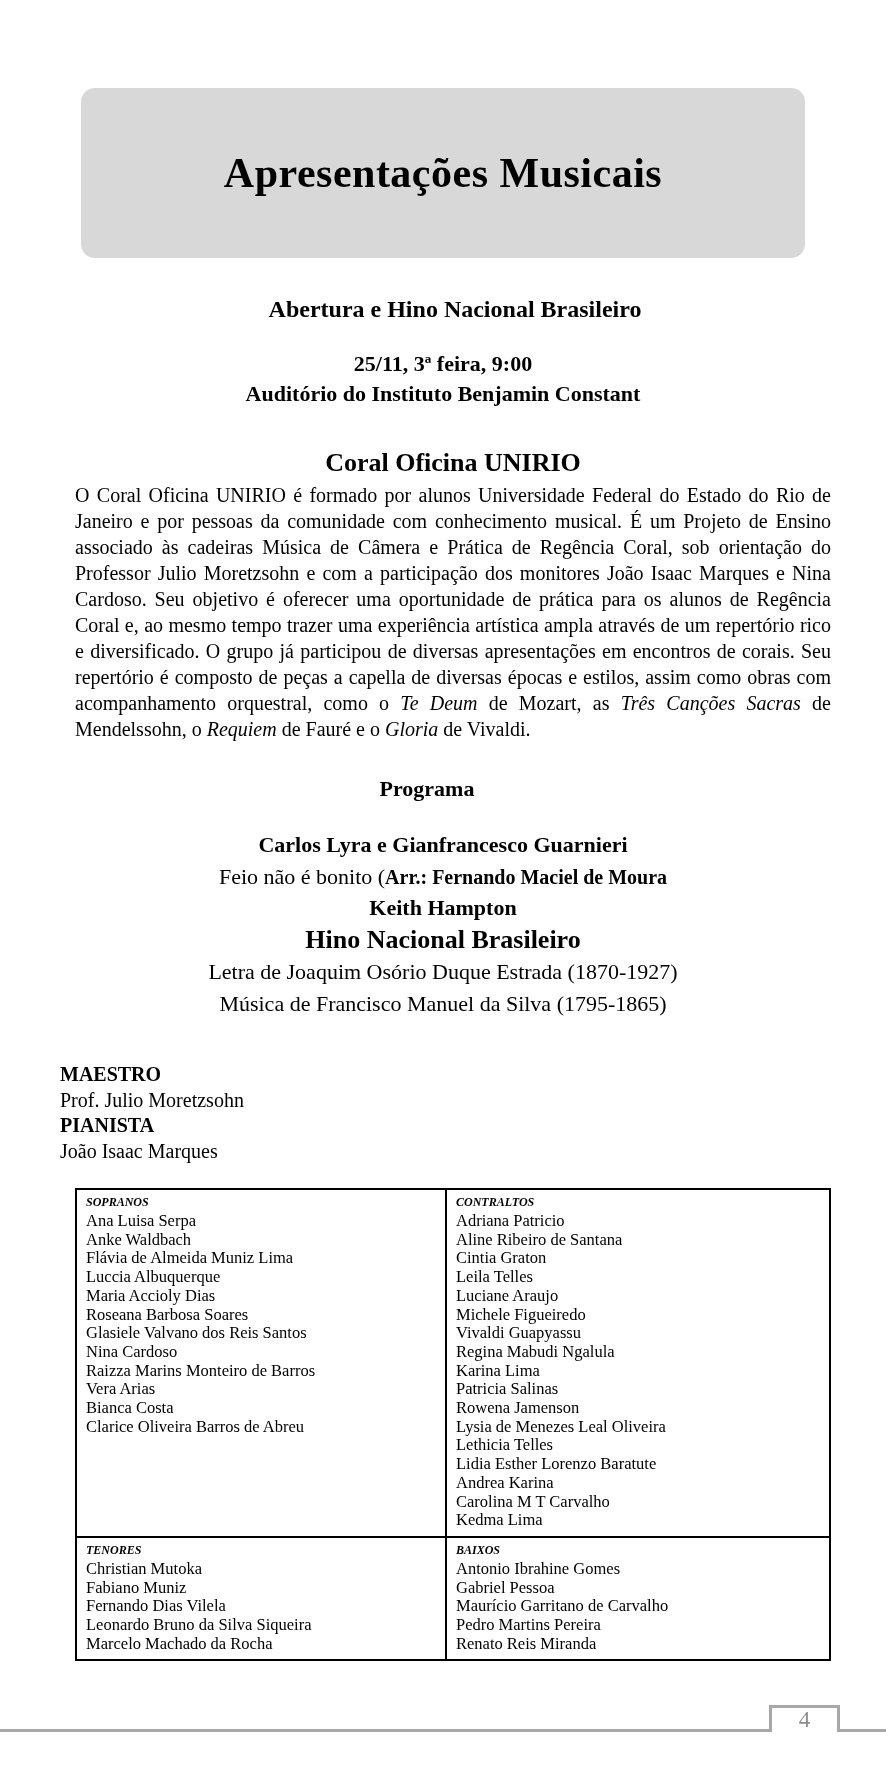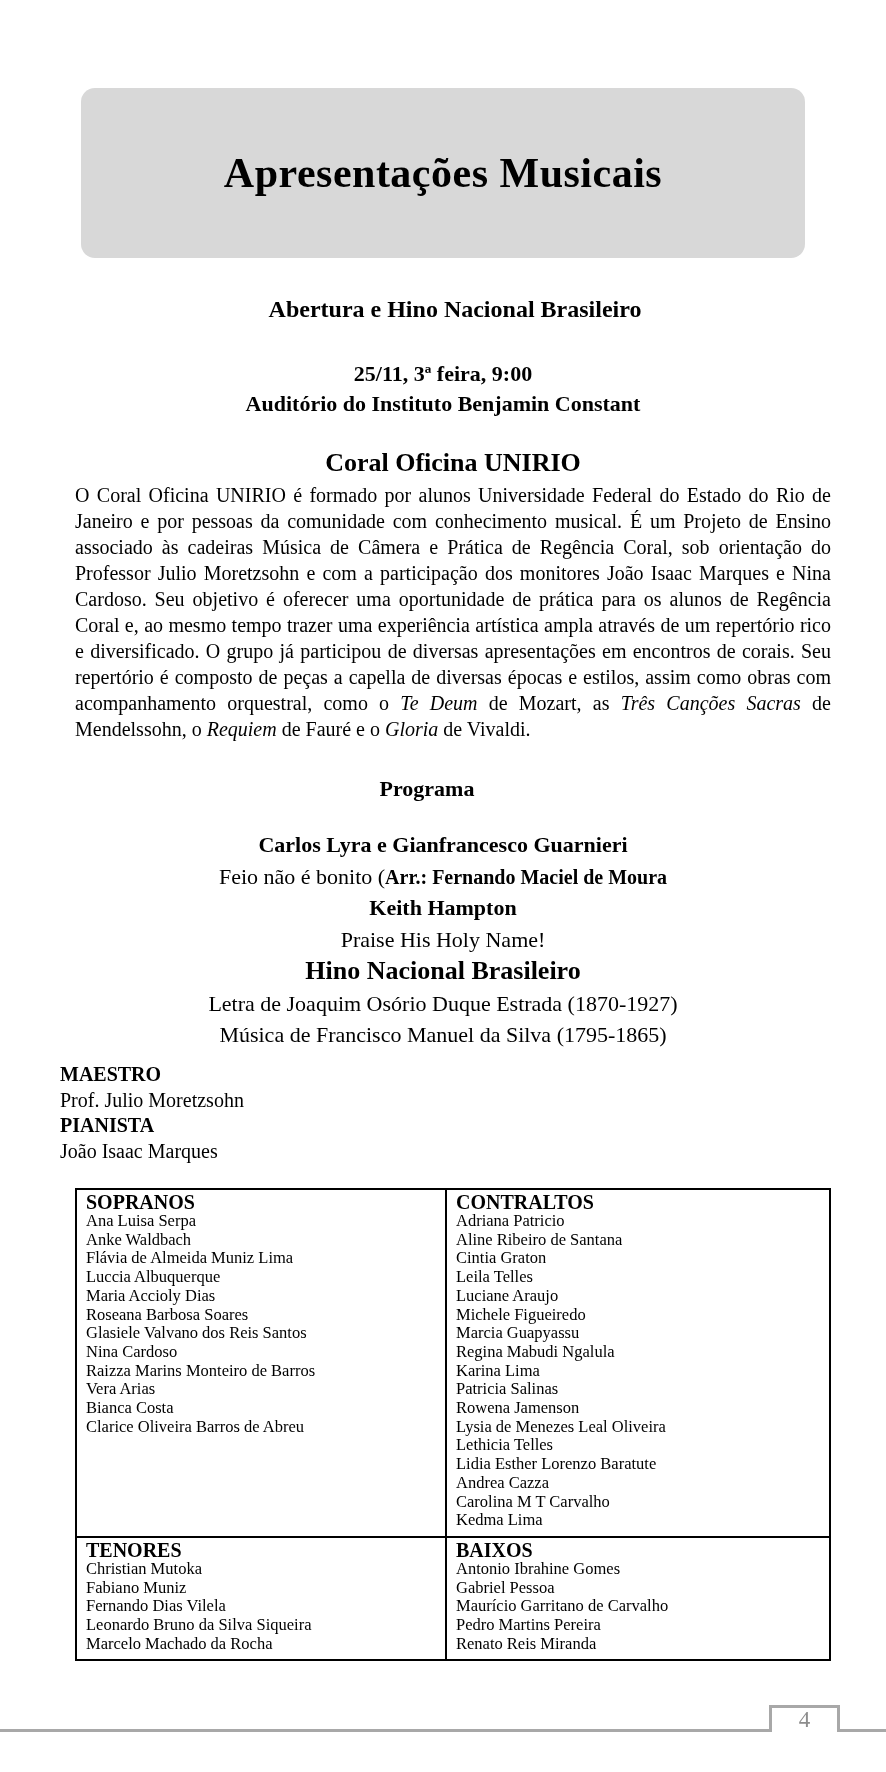--- a/index.html
+++ b/index.html
@@ -16,21 +16,21 @@
     position:absolute;left:81px;top:88px;width:724px;height:170px;
     background:#d8d8d8;
     display:flex;align-items:center;justify-content:center;border-radius:14px;
   }
   .banner-title{
     font-size:42px;font-weight:bold;letter-spacing:0.5px;
   }
   
   .event{position:absolute;left:0;top:293px;width:886px;text-align:center;}
   .event-title{font-size:24px;font-weight:bold;line-height:32px;margin-left:24px;}
-  .event-datetime{font-size:22px;font-weight:bold;line-height:30px;margin-top:34px;}
+  .event-datetime{font-size:22px;font-weight:bold;line-height:30px;margin-top:24px;}
   .event-venue{font-size:22px;font-weight:bold;line-height:30px;}
   
   .choir{position:absolute;left:75px;top:446px;width:756px;}
   .choir-name{font-size:26px;font-weight:bold;text-align:center;line-height:34px;}
   .choir-desc{font-size:20px;line-height:26px;text-align:justify;margin-top:2px;}
   .it{font-style:italic;}
   
   .program-heading{position:absolute;left:0;top:776px;width:854px;text-align:center;
     font-size:22px;font-weight:bold;}
   .program-lines{position:absolute;left:0;top:830px;width:886px;text-align:center;}
@@ -45,21 +45,21 @@
   .staff-name{font-weight:normal;}
   
   .roster{
     position:absolute;left:75px;top:1188px;width:756px;
     display:grid;grid-template-columns:370px 1fr;
     border:2px solid #000;box-sizing:border-box;
   }
   .cell{padding:2px 9px 6px 9px;box-sizing:border-box;}
   .cell.left{border-right:2px solid #000;}
   .cell.bottomrow{border-top:2px solid #000;}
-  .rhead{font-size:20px;font-weight:bold;line-height:20px;}
+  .rhead{font-size:12px;font-weight:bold;line-height:20px;font-style:italic;}
   .rname{font-size:16.5px;line-height:18.7px;}
   
   .footer{
     position:absolute;left:0;top:1702px;width:886px;height:30px;
     display:flex;align-items:flex-end;
   }
   .fline{height:3px;background:#a8a8a8;}
   .fline.grow{flex:1;}
   .fline.right{width:46px;}
   .pagebox{
@@ -88,21 +88,20 @@
   <div class="choir">
     <div class="choir-name">Coral Oficina UNIRIO</div>
     <div class="choir-desc"><span>O Coral Oficina UNIRIO é formado por alunos Universidade Federal do Estado do Rio de Janeiro e por pessoas da comunidade com conhecimento musical. É um Projeto de Ensino associado às cadeiras Música de Câmera e Prática de Regência Coral, sob orientação do Professor Julio Moretzsohn e com a participação dos monitores João Isaac Marques e Nina Cardoso.  Seu objetivo é oferecer uma oportunidade de prática para os alunos de Regência Coral e, ao mesmo tempo trazer uma experiência artística ampla através de um repertório rico e diversificado. O grupo já participou de diversas apresentações em encontros de corais. Seu repertório é composto de peças a capella de diversas épocas e estilos, assim como obras com acompanhamento orquestral, como o </span><span class="it">Te Deum</span><span> de Mozart, as </span><span class="it">Três Canções Sacras</span><span> de Mendelssohn, o </span><span class="it">Requiem</span><span> de Fauré e o </span><span class="it">Gloria</span><span> de Vivaldi.</span></div>
   </div>
 
   <div class="program-heading">Programa</div>
   <div class="program-lines">
       <div class="pline"><span class="bold-lg">Carlos Lyra e Gianfrancesco Guarnieri</span></div>
       <div class="pline"><span class="reg-lg">Feio não é bonito (</span><span class="bold-md">Arr.: Fernando Maciel de Moura</span></div>
       <div class="pline"><span class="bold-lg">Keith Hampton</span></div>
-      <div class="pline"><span class="reg-lg">Praise His Holy Name!</span></div>
       <div class="pline"><span class="bold-xl">Hino Nacional Brasileiro</span></div>
       <div class="pline"><span class="reg-lg">Letra de Joaquim Osório Duque Estrada (1870-1927)</span></div>
       <div class="pline"><span class="reg-lg">Música de Francisco Manuel da Silva (1795-1865)</span></div>
     </div>
 
   <div class="staff">
       <div class="staff-role">MAESTRO</div>
       <div class="staff-name">Prof. Julio Moretzsohn</div>
       <div class="staff-role">PIANISTA</div>
       <div class="staff-name">João Isaac Marques</div>
@@ -125,29 +124,29 @@
         <div class="rname">Clarice Oliveira Barros de Abreu</div>
       </div>
     <div class="cell">
         <div class="rhead">CONTRALTOS</div>
         <div class="rname">Adriana Patricio</div>
         <div class="rname">Aline Ribeiro de Santana</div>
         <div class="rname">Cintia Graton</div>
         <div class="rname">Leila Telles</div>
         <div class="rname">Luciane Araujo</div>
         <div class="rname">Michele Figueiredo</div>
-        <div class="rname">Marcia Guapyassu</div>
+        <div class="rname">Vivaldi Guapyassu</div>
         <div class="rname">Regina Mabudi Ngalula</div>
         <div class="rname">Karina Lima</div>
         <div class="rname">Patricia Salinas</div>
         <div class="rname">Rowena Jamenson</div>
         <div class="rname">Lysia de Menezes Leal Oliveira</div>
         <div class="rname">Lethicia Telles</div>
         <div class="rname">Lidia Esther Lorenzo Baratute</div>
-        <div class="rname">Andrea Cazza</div>
+        <div class="rname">Andrea Karina</div>
         <div class="rname">Carolina M T Carvalho</div>
         <div class="rname">Kedma Lima</div>
       </div>
     <div class="cell left bottomrow">
         <div class="rhead">TENORES</div>
         <div class="rname">Christian Mutoka</div>
         <div class="rname">Fabiano Muniz</div>
         <div class="rname">Fernando Dias Vilela</div>
         <div class="rname">Leonardo Bruno da Silva Siqueira</div>
         <div class="rname">Marcelo Machado da Rocha</div>

